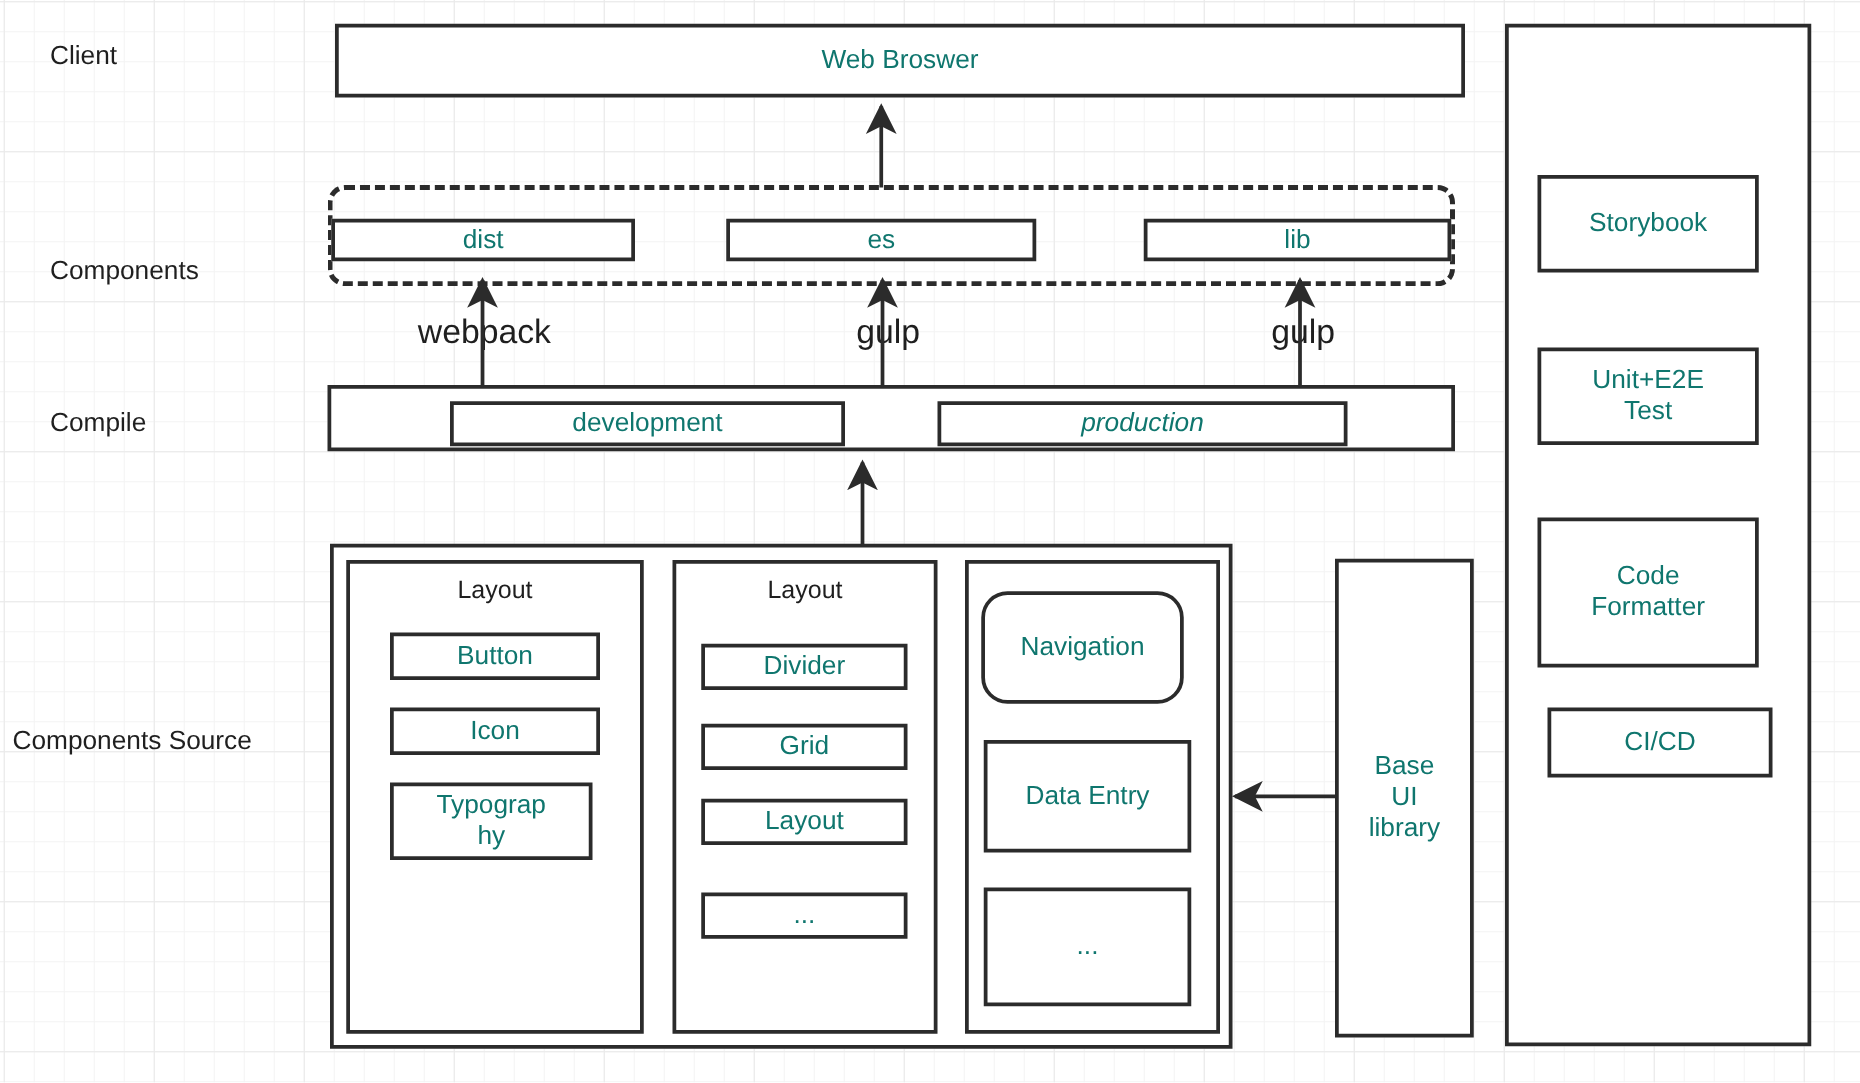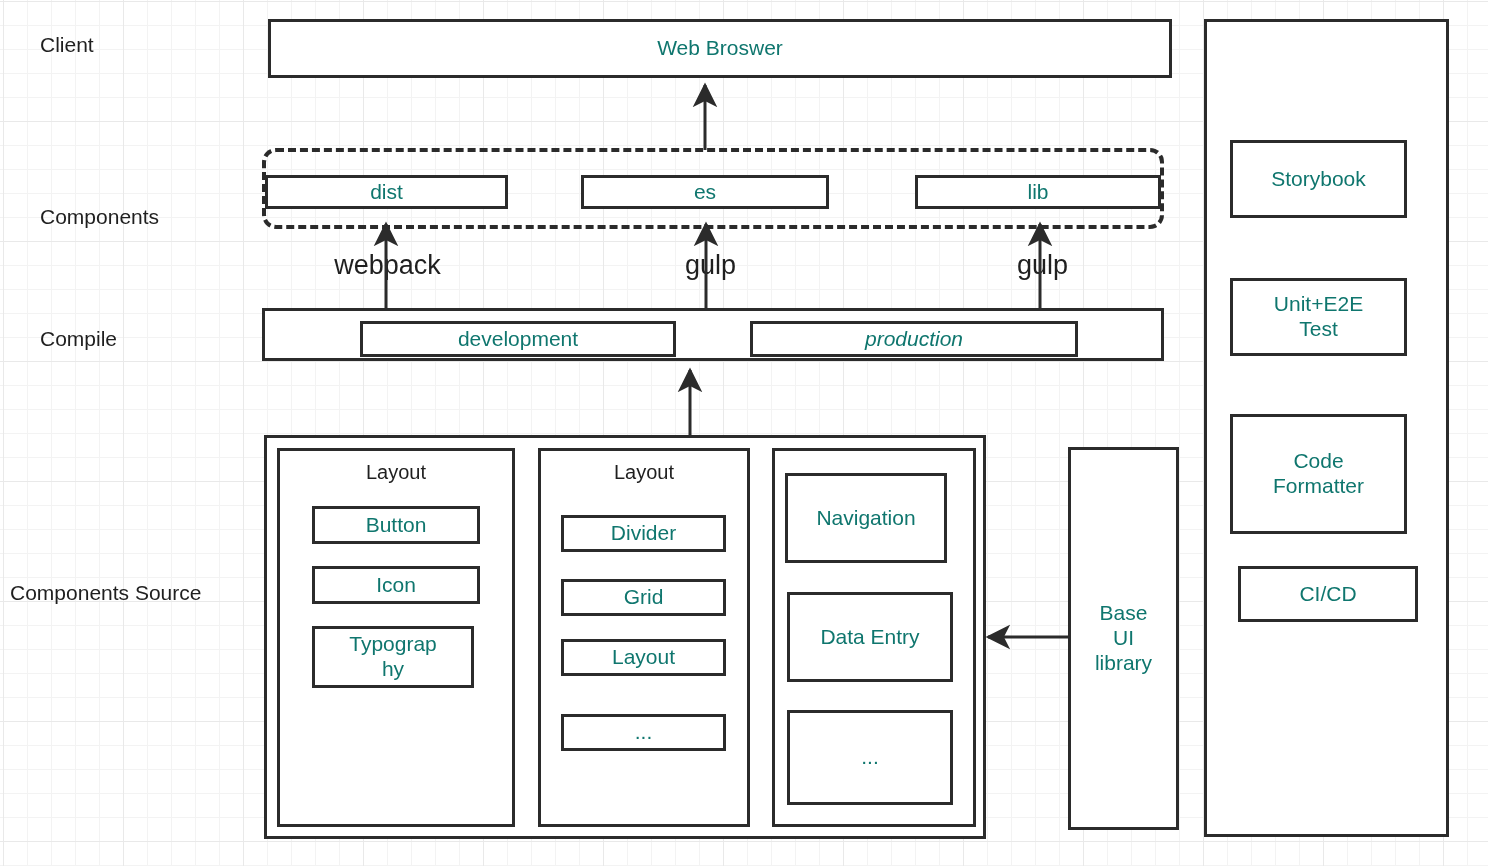--- a/index.html
+++ b/index.html
@@ -124,21 +124,21 @@
 hy</div>
 
   <div class="group" style="left:538px; top:448px; width:212px; height:379px;"></div>
   <div class="group-title ttl-20" style="left:538px; top:461px; width:212px;">Layout</div>
   <div class="node ttl-21" style="left:561px; top:515px; width:165px; height:37px;">Divider</div>
   <div class="node ttl-21" style="left:561px; top:579px; width:165px; height:37px;">Grid</div>
   <div class="node ttl-21" style="left:561px; top:639px; width:165px; height:37px;">Layout</div>
   <div class="node ttl-21" style="left:561px; top:714px; width:165px; height:37px;">...</div>
 
   <div class="group" style="left:772px; top:448px; width:204px; height:379px;"></div>
-  <div class="node ttl-21" style="left:785px; top:473px; width:162px; height:90px;">Navigation</div>
+  <div class="node ttl-21" style="left:785px; top:473px; width:162px; height:90px;border-radius:21px;">Navigation</div>
   <div class="node ttl-21" style="left:787px; top:592px; width:166px; height:90px;">Data Entry</div>
   <div class="node ttl-21" style="left:787px; top:710px; width:166px; height:95px;">...</div>
 
   <div class="node ttl-21" style="left:1068px; top:447px; width:111px; height:383px;">Base
 UI
 library</div>
 
   <div class="group" style="left:1204px; top:19px; width:245px; height:818px;"></div>
   <div class="node ttl-21" style="left:1230px; top:140px; width:177px; height:78px;">Storybook</div>
   <div class="node ttl-21" style="left:1230px; top:278px; width:177px; height:78px;">Unit+E2E

